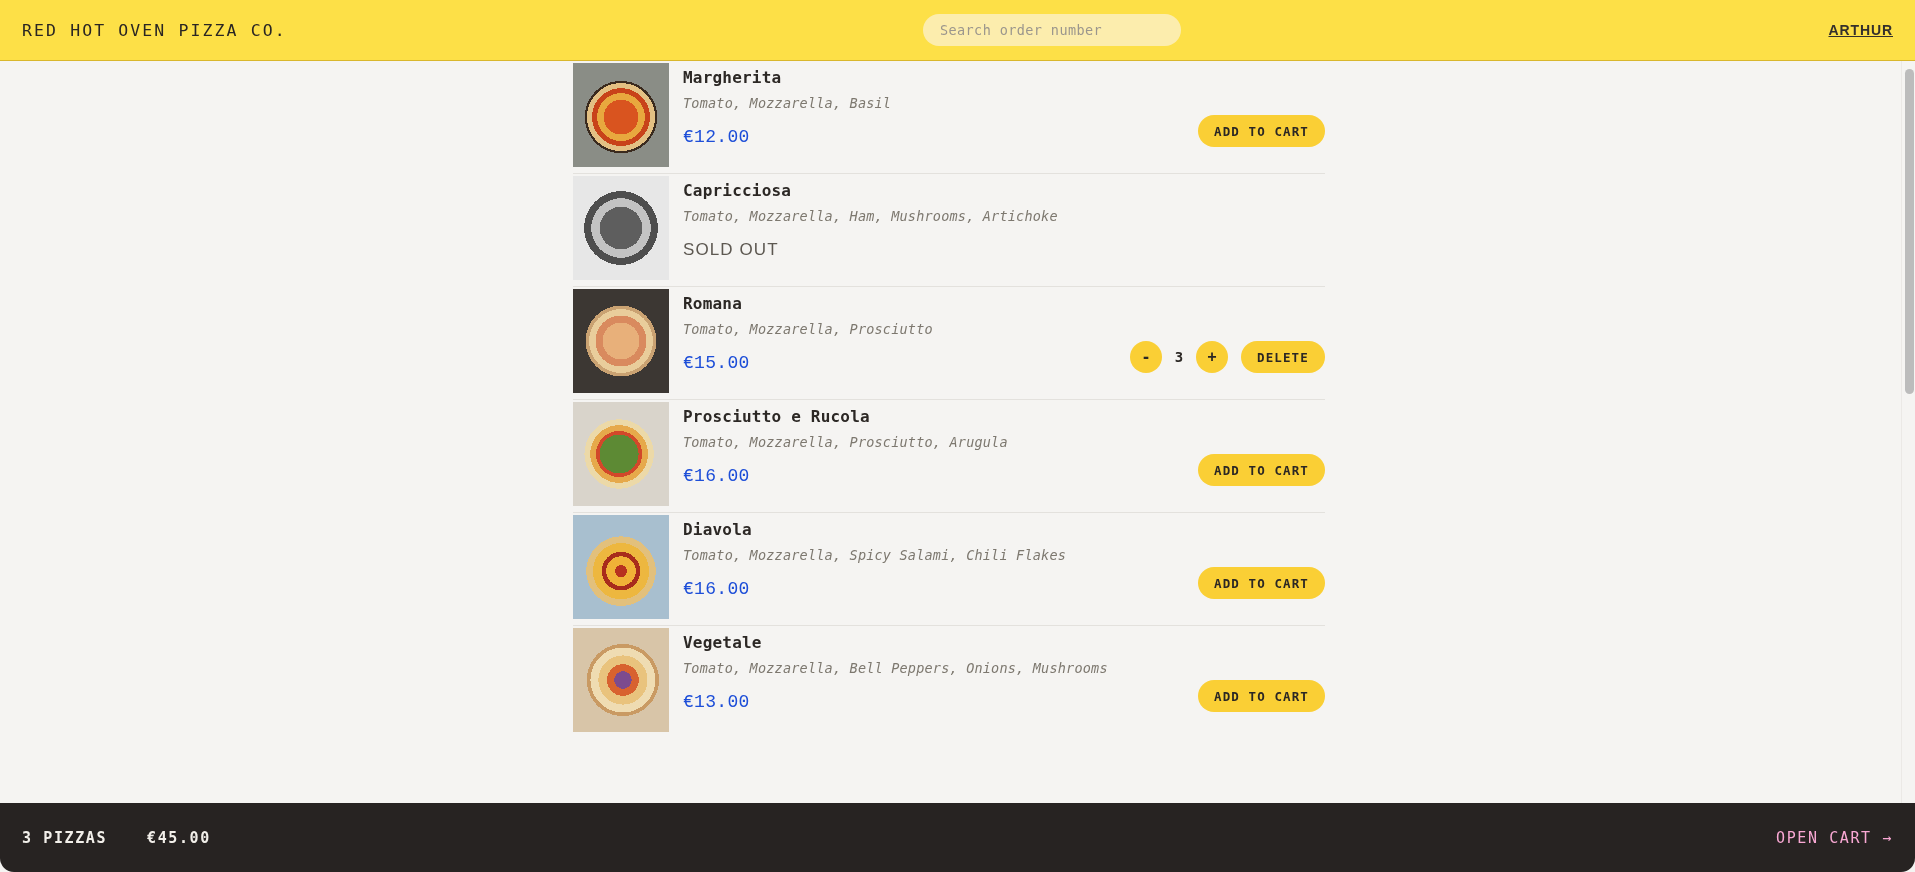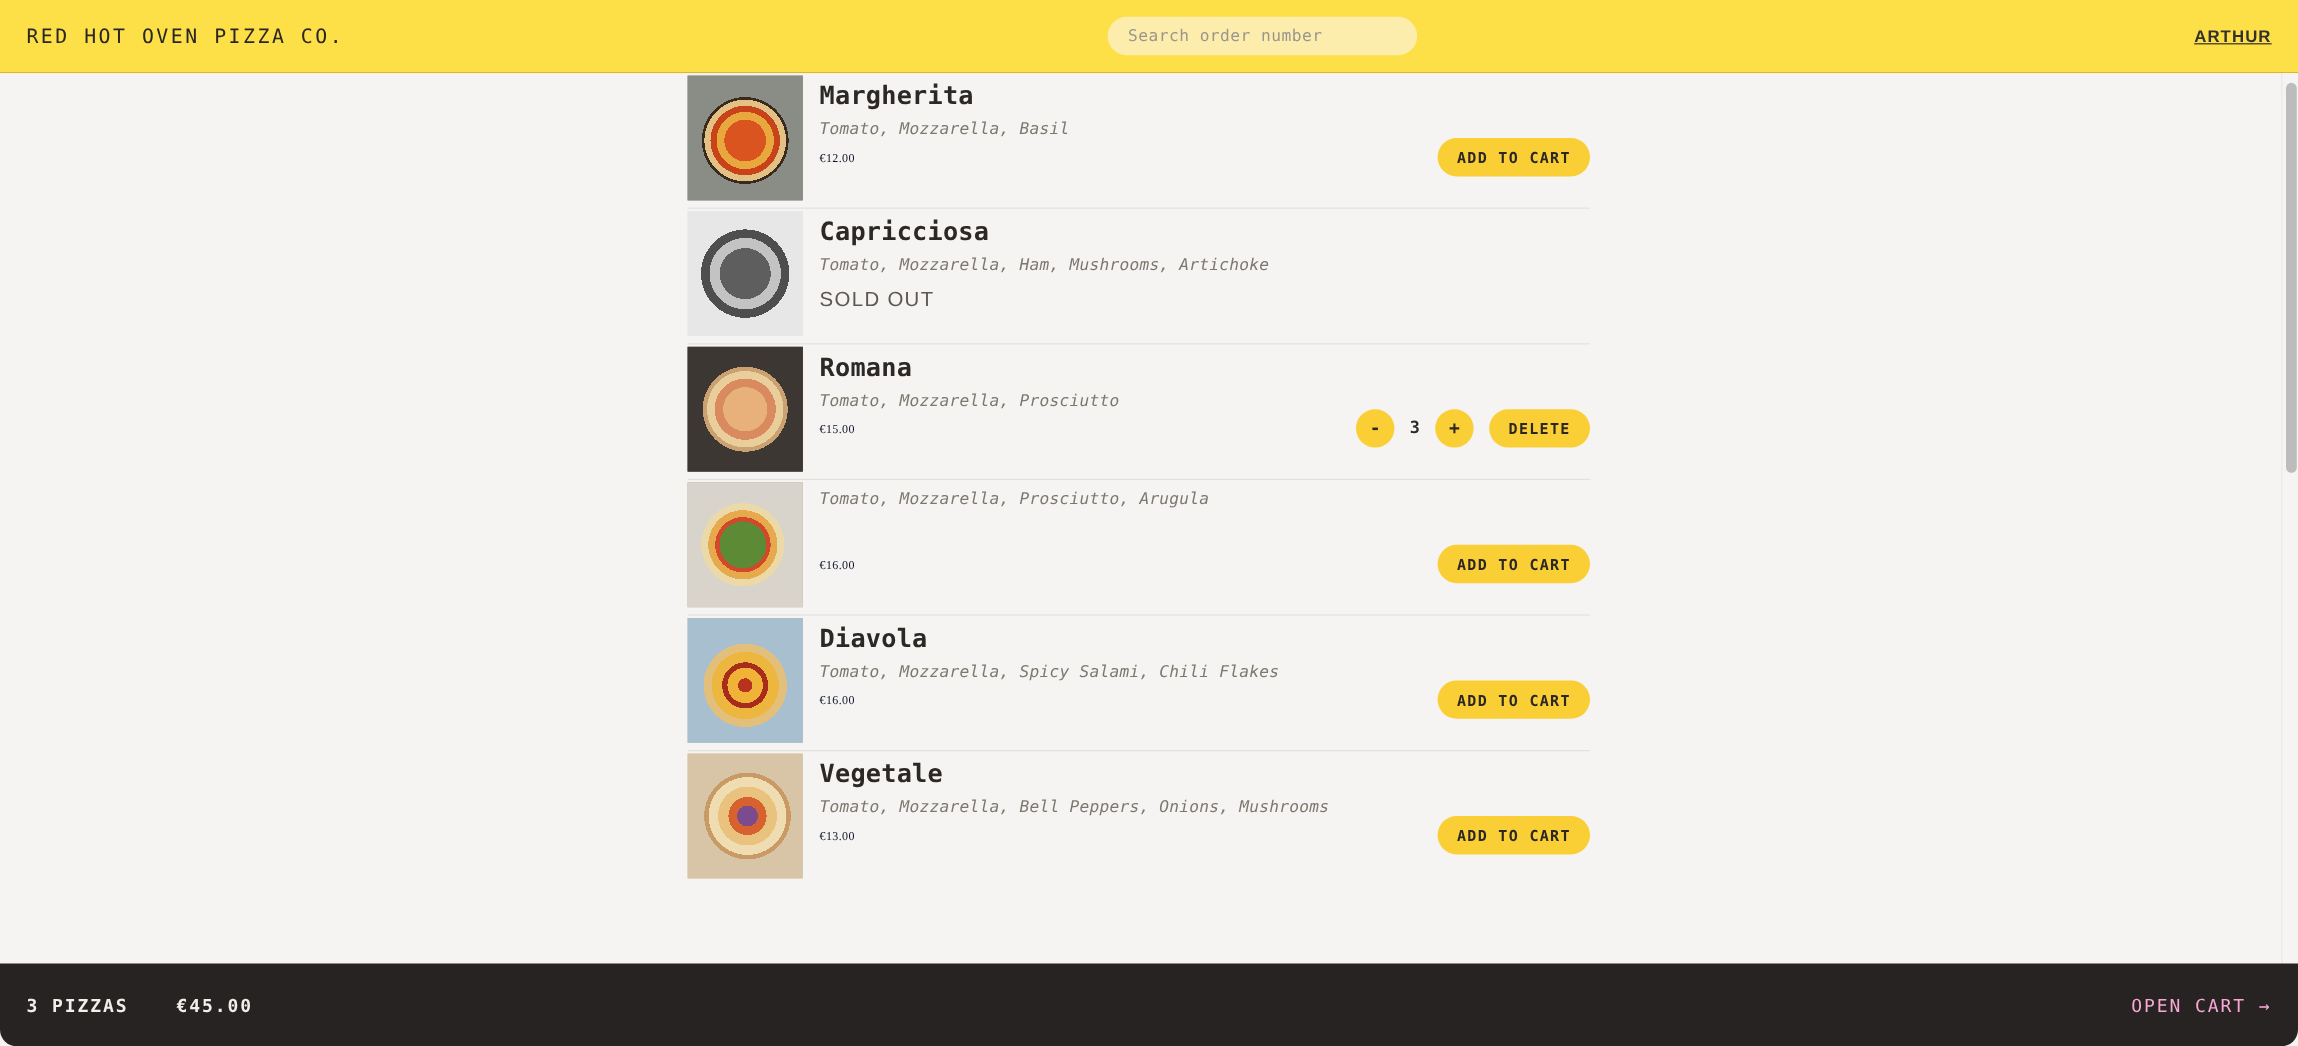--- a/index.html
+++ b/index.html
@@ -104,43 +104,43 @@
   .row-thumb.soldout { filter: grayscale(1); }
 
   .row-body {
     flex: 1 1 auto;
     position: relative;
     height: 113px;
     padding-left: 14px;
   }
   .row-title {
     font-family: "DejaVu Sans Mono", monospace;
-    font-size: 21px;
+    font-size: 16px;
     font-weight: bold;
     color: #2c2825;
     letter-spacing: .2px;
     margin-top: 7px;
     white-space: nowrap;
   }
   .row-desc {
     font-family: "DejaVu Sans Mono", monospace;
     font-style: italic;
     font-size: 13.5px;
     color: #7d786f;
     letter-spacing: .2px;
     margin-top: 8px;
     white-space: nowrap;
   }
   .row-price {
     position: absolute;
     left: 14px;
     top: 66px;
-    font-family: Liberation Serif, serif;
-    font-size: 10px;
-    color: #0f172a;
+    font-family: Liberation Mono, monospace;
+    font-size: 18px;
+    color: #1d4ed8;
     letter-spacing: .3px;
     white-space: nowrap;
   }
   .row-soldout {
     position: absolute;
     left: 14px;
     top: 66px;
     font-family: Liberation Sans, sans-serif;
     font-size: 17px;
     color: #5d5851;
@@ -309,20 +309,21 @@
             <button class="qty-btn">+</button>
           </div>
           <button class="pill-btn delete">DELETE</button>
         </div>
       </div>
     </div>
 
     <div class="menu-row">
       <div class="row-thumb" style="background-image:radial-gradient(circle at 48% 50%, #5d8a34 0 27%, #d2482a 27% 32%, #e6a94b 32% 40%, #ecd9a8 40% 48%, #d9d4cb 48% 100%),linear-gradient(#b79b7c,#b79b7c);"></div>
       <div class="row-body">
+        <div class="row-title">Prosciutto e Rucola</div>
         <div class="row-desc">Tomato, Mozzarella, Prosciutto, Arugula</div>
         <div class="row-price">€16.00</div>
         <div class="row-actions">
           <button class="pill-btn">ADD TO CART</button>
         </div>
       </div>
     </div>
 
     <div class="menu-row">
       <div class="row-thumb" style="background-image:radial-gradient(circle at 50% 54%, #b7321f 0 8%, #f0b237 8% 20%, #a82c1c 20% 26%, #edb73f 26% 38%, #e2c07c 38% 47%, #a8bfcf 47% 100%),linear-gradient(#a8bfcf,#a8bfcf);"></div>

